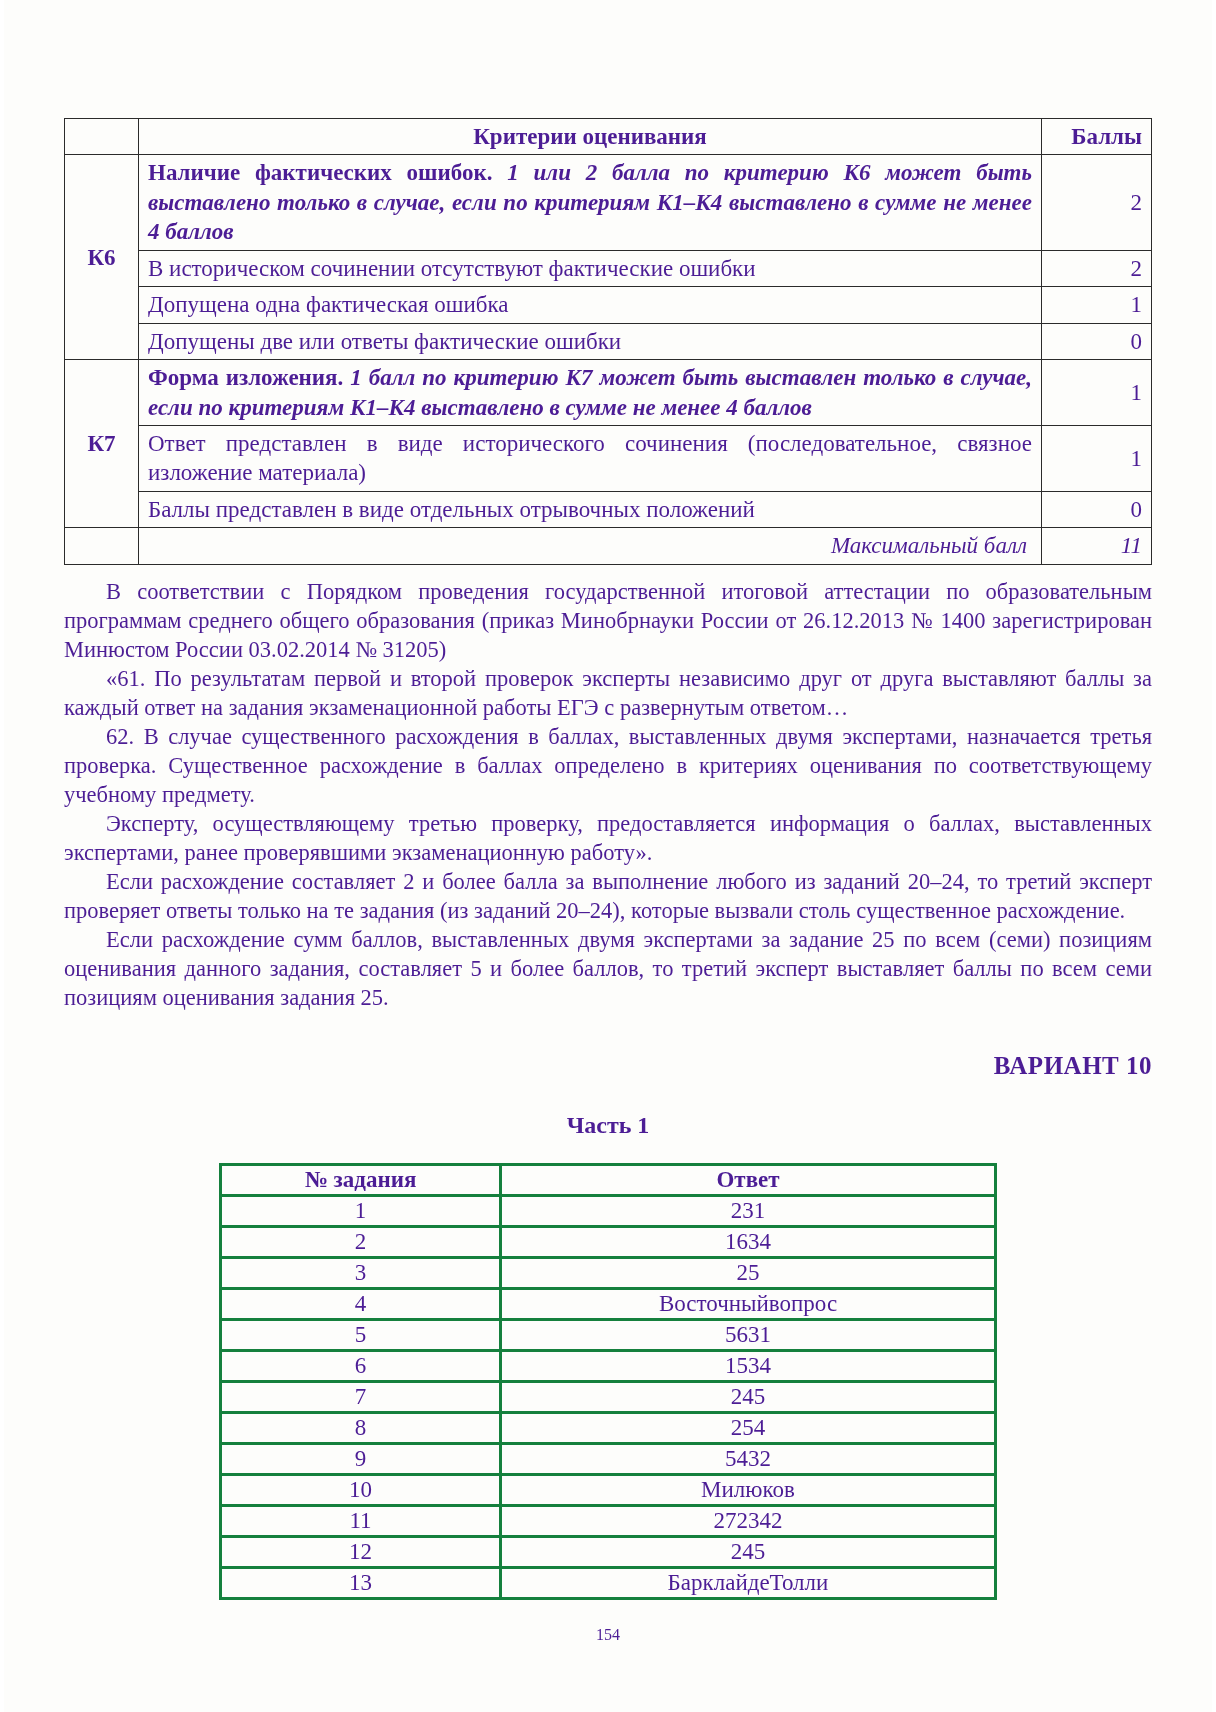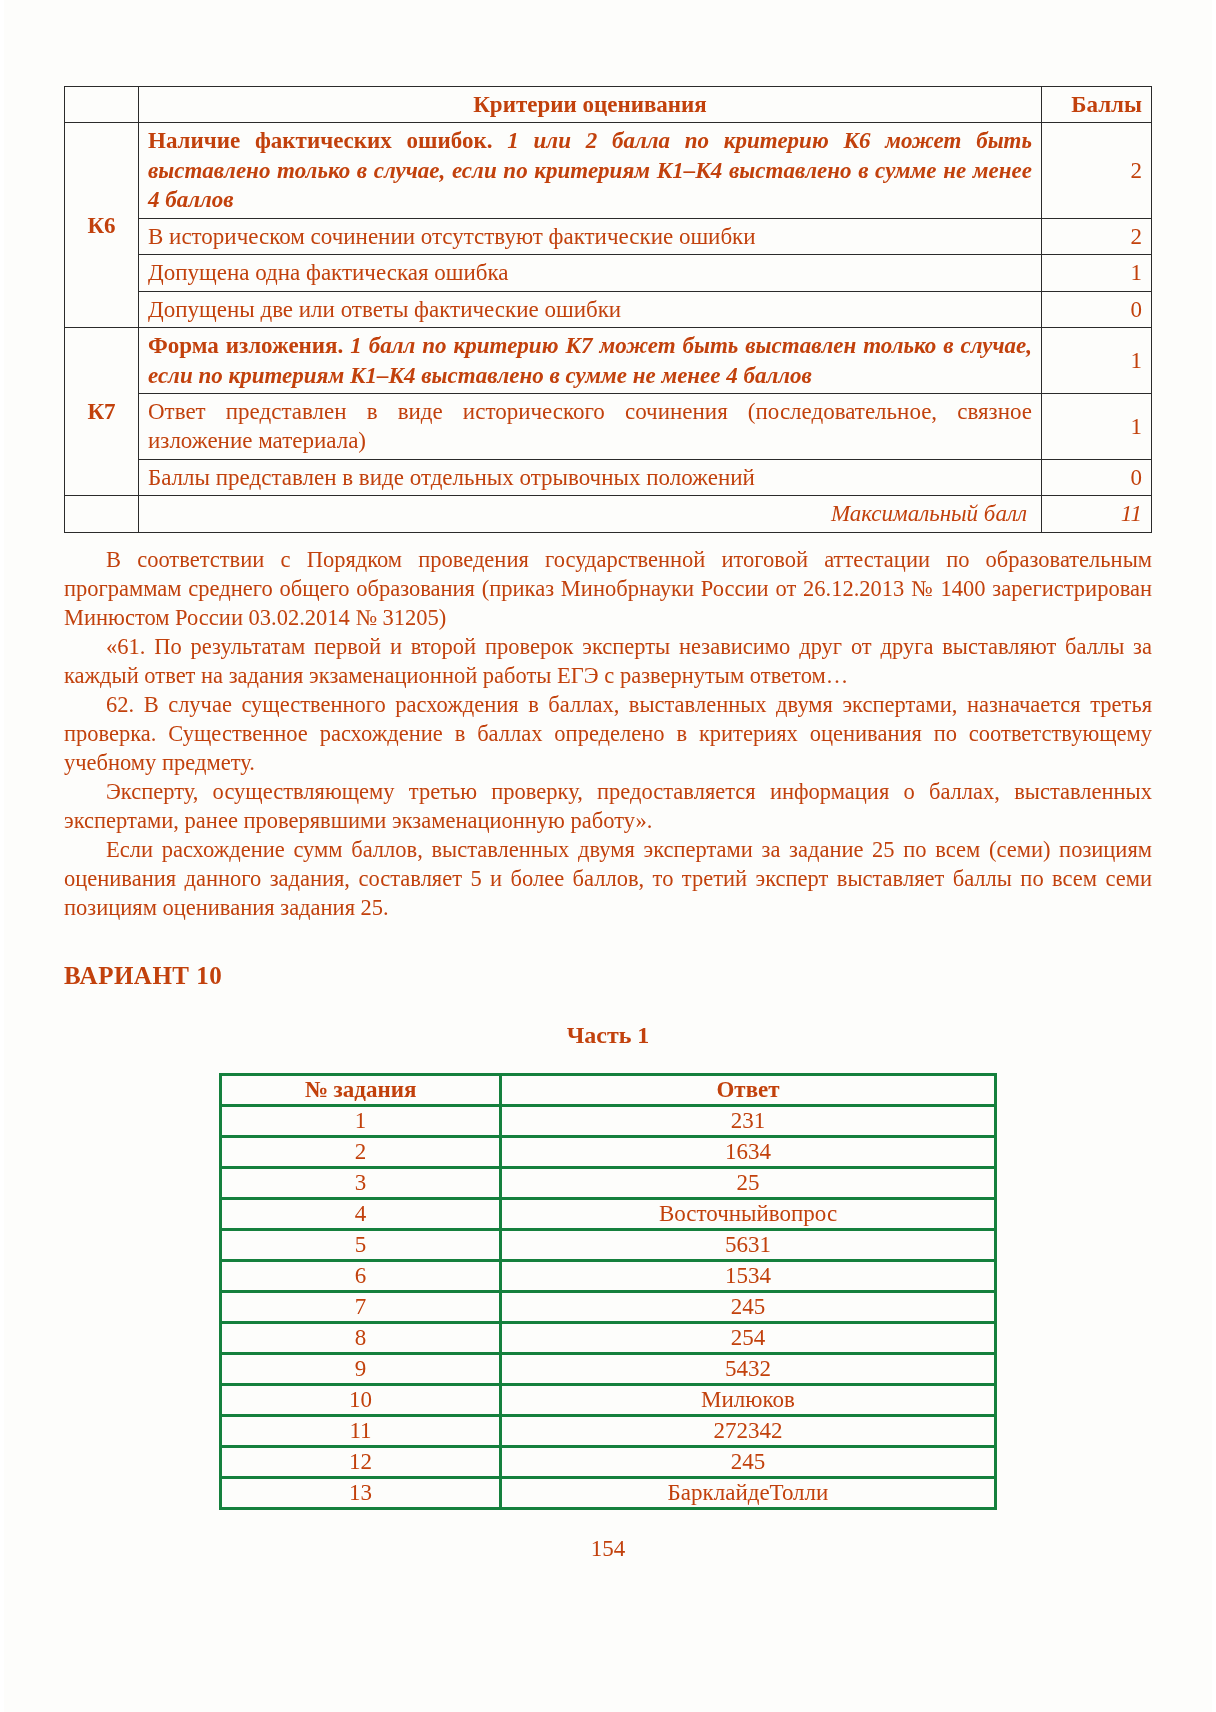--- a/index.html
+++ b/index.html
@@ -2,23 +2,23 @@
 <html><head>
 <meta charset="utf-8">
 <style>
   * { margin: 0; padding: 0; box-sizing: border-box; }
   html, body { background: #ffffff; }
   .page {
     width: 1208px;
     height: 1712px;
     margin: 0 auto;
     background: #fdfdfb;
-    color: #c2410c;
+    color: #4c1d95;
     font-family: "Liberation Serif", "DejaVu Serif", serif;
-    padding: 86px 60px 0 60px;
+    padding: 118px 60px 0 60px;
     position: relative;
     overflow: hidden;
   }
 
   
   table.criteria {
     border-collapse: collapse;
     width: 100%;
     font-size: 23px;
     line-height: 1.28;
@@ -56,21 +56,21 @@
     margin-top: 12px;
     font-size: 22.5px;
     line-height: 1.29;
     text-align: justify;
   }
   .bodytext p { text-indent: 42px; }
 
   
   .variant-title {
     margin-top: 40px;
-    text-align: left;
+    text-align: right;
     font-weight: bold;
     font-size: 25px;
     letter-spacing: 0.5px;
   }
   .part-title {
     margin-top: 32px;
     text-align: center;
     font-weight: bold;
     font-size: 24px;
   }
@@ -89,21 +89,21 @@
     height: 30px;
     vertical-align: middle;
   }
   table.answers col.c1 { width: 280px; }
   table.answers .thead { font-weight: bold; }
 
   
   .pagenum {
     margin-top: 26px;
     text-align: center;
-    font-size: 23px;
+    font-size: 16px;
   }
 </style>
 </head>
 <body>
 
 <div class="page">
 
   <table class="criteria">
     <tbody>
       <tr>
@@ -156,20 +156,21 @@
         <td class="pts pti">11</td>
       </tr>
     </tbody>
   </table>
 
   <div class="bodytext">
     <p>В соответствии с Порядком проведения государственной итоговой аттестации по образовательным программам среднего общего образования (приказ Минобрнауки России от 26.12.2013 № 1400 зарегистрирован Минюстом России 03.02.2014 № 31205)</p>
     <p>«61. По результатам первой и второй проверок эксперты независимо друг от друга выставляют баллы за каждый ответ на задания экзаменационной работы ЕГЭ с развернутым ответом…</p>
     <p>62. В случае существенного расхождения в баллах, выставленных двумя экспертами, назначается третья проверка. Существенное расхождение в баллах определено в критериях оценивания по соответствующему учебному предмету.</p>
     <p>Эксперту, осуществляющему третью проверку, предоставляется информация о баллах, выставленных экспертами, ранее проверявшими экзаменационную работу».</p>
+    <p>Если расхождение составляет 2 и более балла за выполнение любого из заданий 20–24, то третий эксперт проверяет ответы только на те задания (из заданий 20–24), которые вызвали столь существенное расхождение.</p>
     <p>Если расхождение сумм баллов, выставленных двумя экспертами за задание 25 по всем (семи) позициям оценивания данного задания, составляет 5 и более баллов, то третий эксперт выставляет баллы по всем семи позициям оценивания задания 25.</p>
   </div>
 
   <div class="variant-title">ВАРИАНТ 10</div>
   <div class="part-title">Часть 1</div>
 
   <table class="answers">
     <colgroup>
         <col class="c1">
         <col class="c2">

